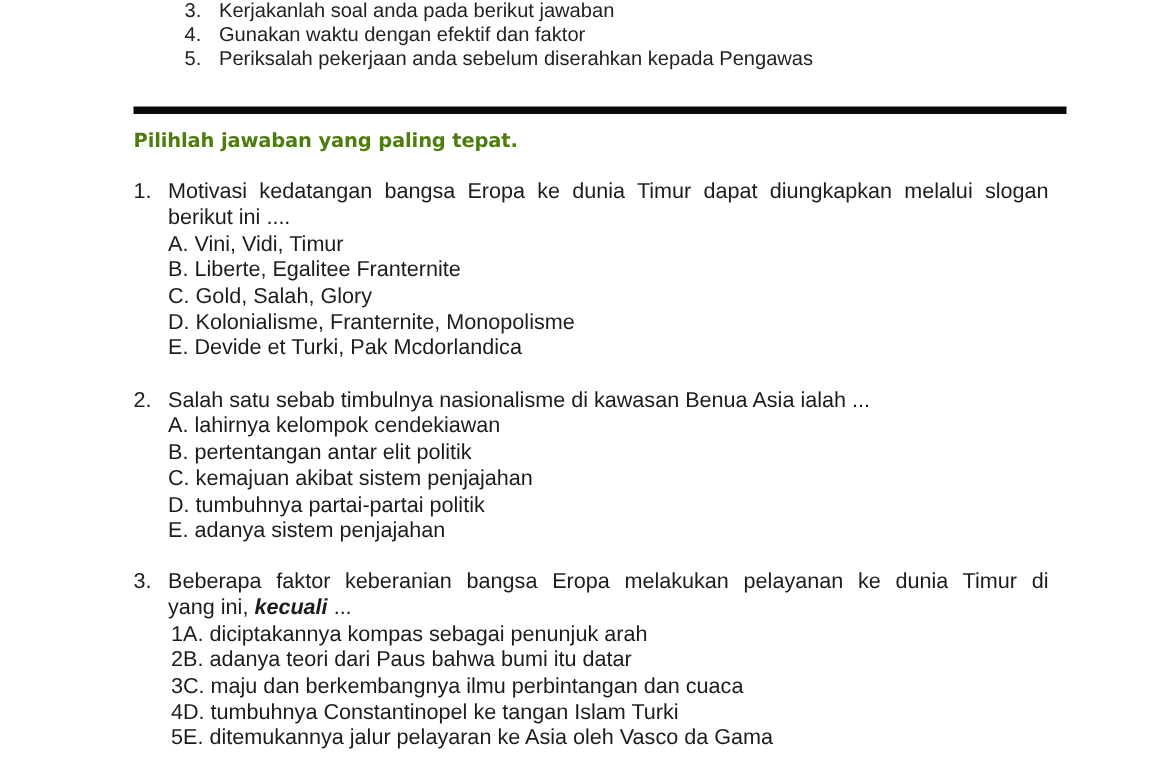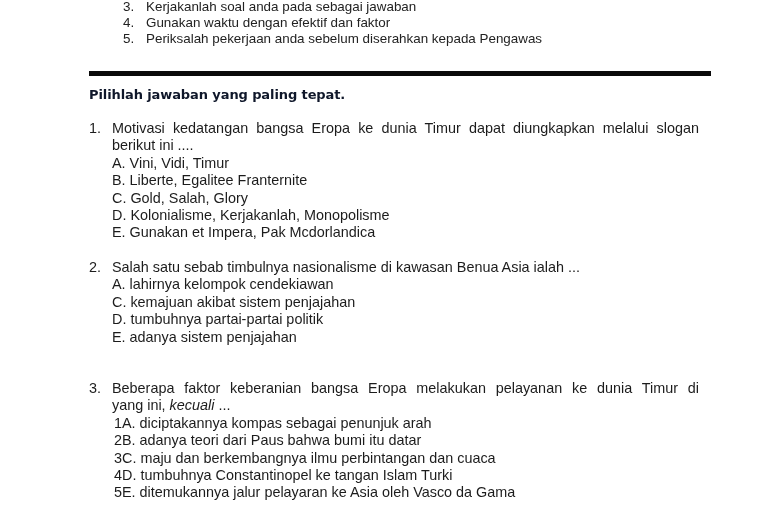--- a/index.html
+++ b/index.html
@@ -53,21 +53,21 @@
     background: #0a0a0a;
   }
   
   .heading {
     position: absolute;
     left: 89px;
     top: 87px;
     font-family: "DejaVu Sans", "Liberation Sans", sans-serif;
     font-weight: bold;
     font-size: 13px;
-    color: #0f172a;
+    color: #4d7c0f;
     letter-spacing: -0.1px;
   }
   
   .question {
     position: absolute;
     left: 89px;
     width: 610px;
     font-size: 14.4px;
     line-height: 17.4px;
     color: #1c1c1c;
@@ -90,38 +90,38 @@
     padding: 0 0 0 23px;
     list-style: none;
   }
   .options li {
     white-space: nowrap;
   }
   .options.offset li {
     padding-left: 2px;
   }
   .kecuali {
-    font-weight: normal;
+    font-weight: bold;
     font-style: italic;
   }
   .justify-line {
     display: block;
     text-align: justify;
     text-align-last: justify;
   }
 </style>
 </head>
 <body>
 
 <div class="page">
 
   <ol class="rules">
     <li>
       <span class="num">3.</span>
-      <span>Kerjakanlah soal anda pada sebagai jawaban</span>
+      <span>Kerjakanlah soal anda pada berikut jawaban</span>
     </li>
     <li>
       <span class="num">4.</span>
       <span>Gunakan waktu dengan efektif dan faktor</span>
     </li>
     <li>
       <span class="num">5.</span>
       <span>Periksalah pekerjaan anda sebelum diserahkan kepada Pengawas</span>
     </li>
   </ol>
@@ -135,34 +135,35 @@
       <span class="q-num">1.</span>
       <div class="q-text">
         <span class="justify-line">Motivasi kedatangan bangsa Eropa ke dunia Timur dapat diungkapkan melalui slogan</span>
         <span>berikut ini ....</span>
       </div>
     </div>
     <ul class="options">
       <li>A. Vini, Vidi, Timur</li>
       <li>B. Liberte, Egalitee Franternite</li>
       <li>C. Gold, Salah, Glory</li>
-      <li>D. Kolonialisme, Kerjakanlah, Monopolisme</li>
-      <li>E. Gunakan et Impera, Pak Mcdorlandica</li>
+      <li>D. Kolonialisme, Franternite, Monopolisme</li>
+      <li>E. Devide et Turki, Pak Mcdorlandica</li>
     </ul>
   </div>
 
   <div class="question" style="top:259px;">
     <div class="q-row">
       <span class="q-num">2.</span>
       <div class="q-text">
         <span>Salah satu sebab timbulnya nasionalisme di kawasan Benua Asia ialah ...</span>
       </div>
     </div>
     <ul class="options">
       <li>A. lahirnya kelompok cendekiawan</li>
+      <li>B. pertentangan antar elit politik</li>
       <li>C. kemajuan akibat sistem penjajahan</li>
       <li>D. tumbuhnya partai-partai politik</li>
       <li>E. adanya sistem penjajahan</li>
     </ul>
   </div>
 
   <div class="question" style="top:380px;">
     <div class="q-row">
       <span class="q-num">3.</span>
       <div class="q-text">

